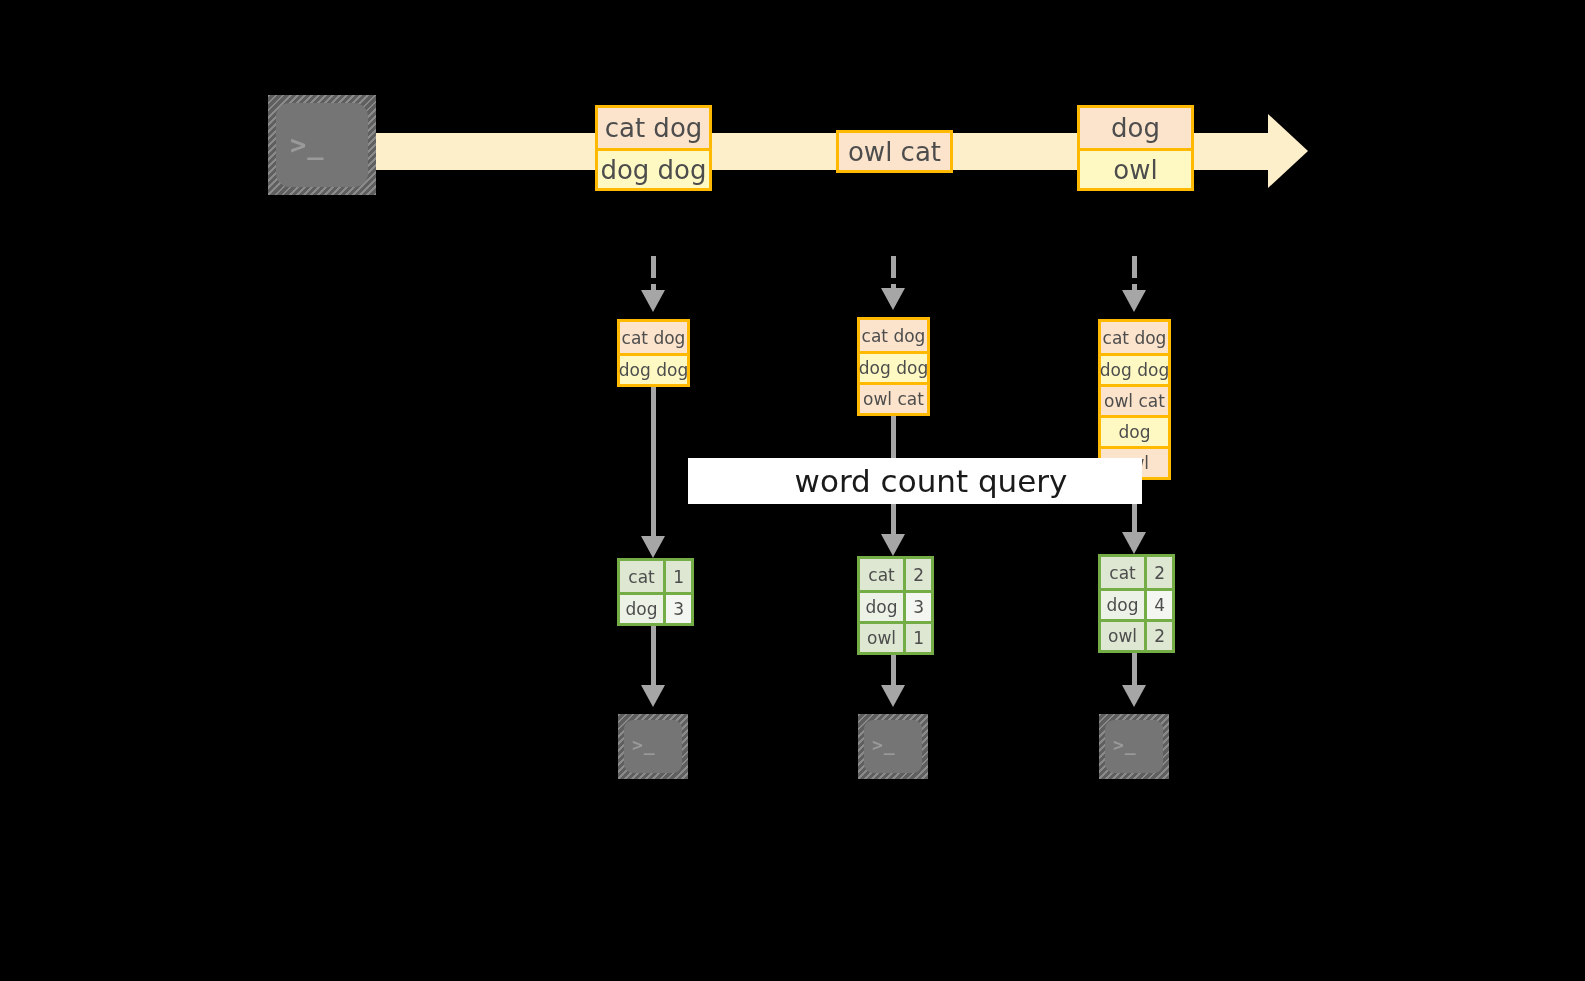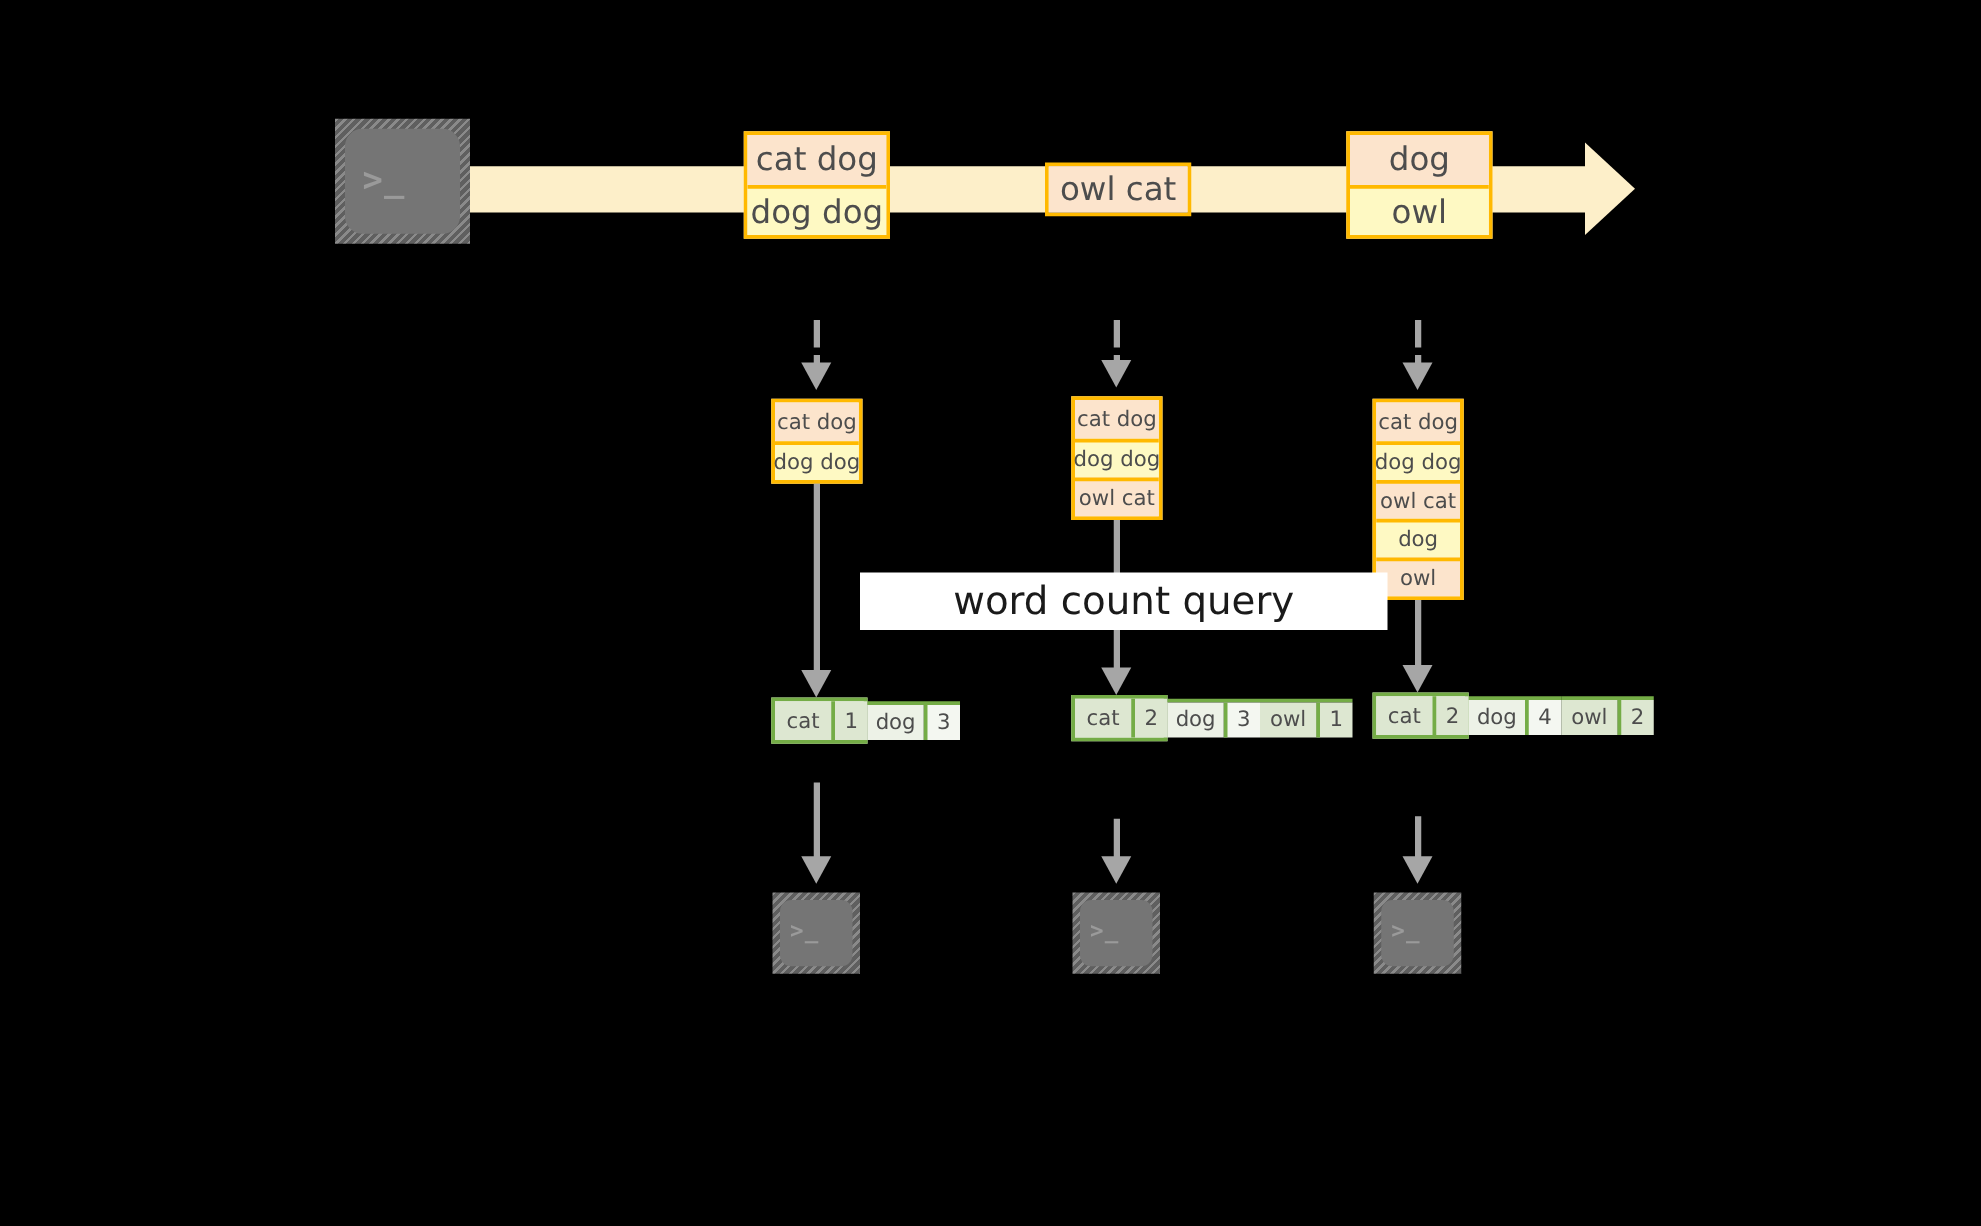--- a/index.html
+++ b/index.html
@@ -87,22 +87,23 @@
   .obox.big .orow { font-size: 26px; height: 40px; }
   
   .obox.mid .orow { font-size: 17px; height: 31px; }
 
   
   .gbox {
     position: absolute;
     box-sizing: border-box;
     border: 3px solid #74ac46;
     display: flex;
-    flex-direction: row;
+    flex-direction: column;
     background: #e9f0e1;
+    justify-content: flex-end;
   }
   .gbox .grow {
     display: flex;
     height: 31px;
     box-sizing: border-box;
   }
   .gbox .grow + .grow { border-top: 3px solid #74ac46; }
   .gbox .gcell {
     display: flex;
     align-items: center;
@@ -141,20 +142,21 @@
     border-top: 22px solid #a6a6a6;
   }
 
   
   .query-banner {
     position: absolute;
     background: #ffffff;
     display: flex;
     align-items: center;
     justify-content: center;
+    padding-left: 32px;
   }
   .query-banner .qlabel {
     font-size: 31px;
     color: #1a1a1a;
     white-space: nowrap;
   }
 </style>
 </head>
 <body>
 

